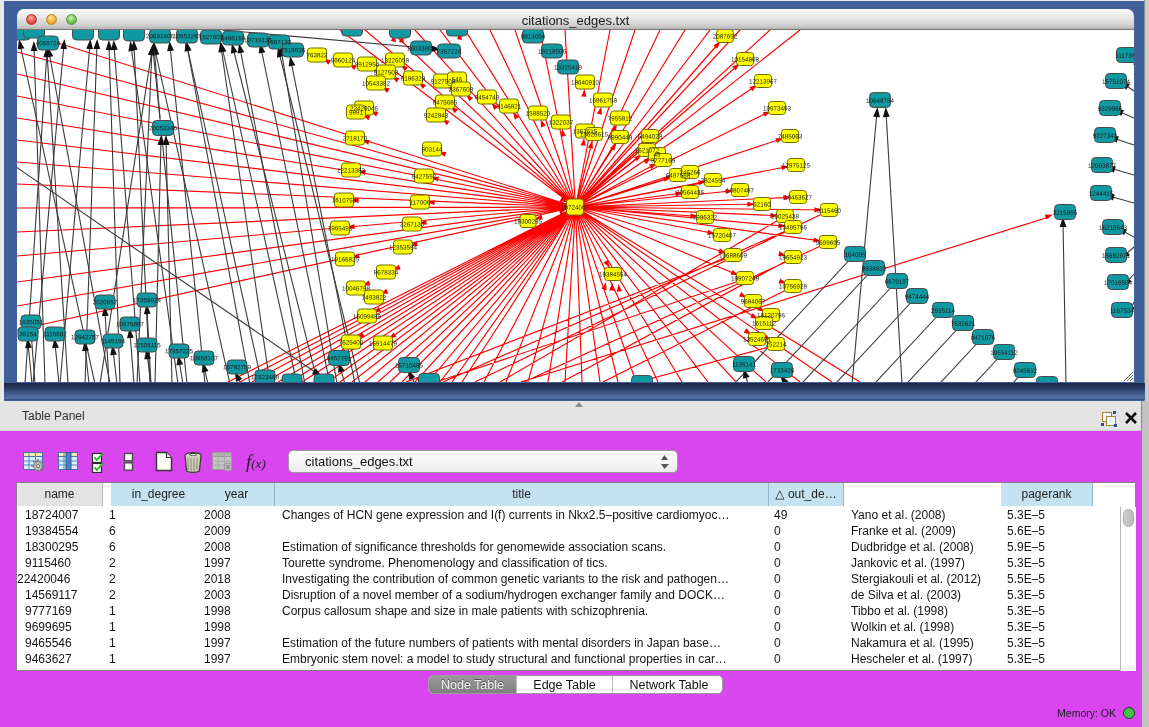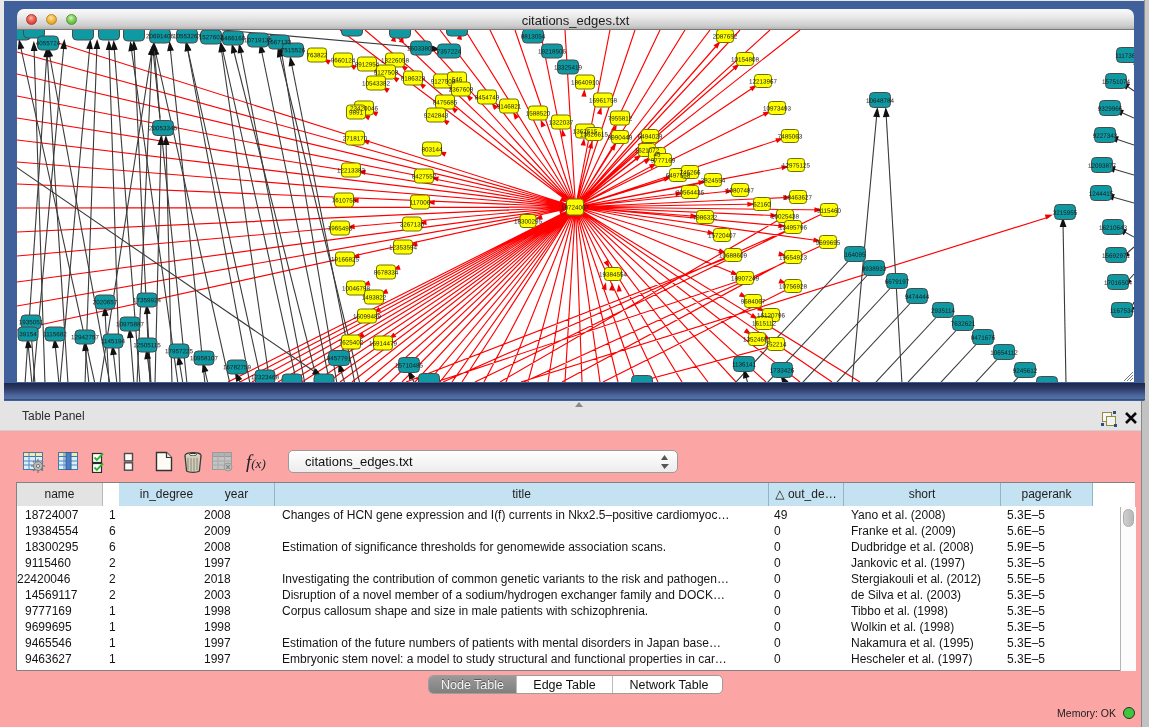--- a/index.html
+++ b/index.html
@@ -9,21 +9,21 @@
 #blue{left:4px;top:1px;width:1141px;height:400px;background:#40609b}
 #blueBot{left:4px;top:383px;width:1141px;height:17px;background:linear-gradient(#1d2848 0%,#2c3c66 35%,#4c689e 80%,#56719f 100%);border-bottom:1px solid #32508a}
 #grayR{left:1144px;top:0;width:5px;height:401px;background:#c9c9c9;border-left:1px solid #8e8e8e}
 #titlebar{left:17px;top:9px;width:1117px;height:21px;background:linear-gradient(#fafafa 0%,#e9e9e9 40%,#cecece 82%,#b5b5b5 100%);border-radius:7px 7px 0 0;border-bottom:1px solid #777}
 #title{left:0;top:4px;width:1117px;text-align:center;font-size:13px;color:#1c1c1c}
 .tl{width:11px;height:11px;border-radius:50%;top:5px}
 #tlr{left:9px;background:radial-gradient(circle at 4px 3px,#f9b8ae 0%,#ee6f61 35%,#d83e31 75%,#b5231a 100%);border:1px solid #ad3a32}
 #tly{left:29px;background:radial-gradient(circle at 4px 3px,#fbe6b0 0%,#f6c354 35%,#e59e22 75%,#c27e12 100%);border:1px solid #b98a28}
 #tlg{left:49px;background:radial-gradient(circle at 4px 3px,#d5f3c0 0%,#92d76c 35%,#5cb63a 75%,#3f9322 100%);border:1px solid #56953c}
 
-#panel{left:0;top:401px;width:1149px;height:326px;background:#fca5a5}
+#panel{left:0;top:401px;width:1149px;height:326px;background:#d946ef}
 #pHead{left:0;top:0;width:1141px;height:30px;background:#e4e4e4;border-bottom:1px solid #cfcfcf}
 #pTitle{left:22px;top:8px;font-size:12px;color:#2d2d2d}
 #grayRB{left:1141px;top:0;width:8px;height:326px;background:#c2c2c2;border-left:1px solid #888}
 #tblWrap{left:16px;top:81px;width:1119px;height:189px;background:#fff;border:1px solid #828282;border-right:none}
 .hdr{position:absolute;top:0;height:23px;background:#c5e2f2;border-right:1px solid #8fb6cc;font-size:12px;color:#1d1d1d;text-align:center;line-height:23px;overflow:hidden}
 .cell{position:absolute;font-size:12px;color:#141414;white-space:nowrap;overflow:hidden;line-height:16px}
 #vsb{left:1103px;top:24px;width:16px;height:164px;background:#fcfcfc;border-left:1px solid #b5b5b5}
 #vsbThumb{left:2px;top:2px;width:11px;height:18px;background:linear-gradient(90deg,#cfcfcf,#b8b8b8);border-radius:6px;border:1px solid #aaa}
 
 #tabs{left:428px;top:274px;width:295px;height:19px;border:1px solid #9d9d9d;border-radius:5px;background:#fff;font-size:12.5px;overflow:hidden}
@@ -623,25 +623,24 @@
     </svg>
     <div class="abs" style="left:246px;top:50px;font-family:'Liberation Serif',serif;font-style:italic;font-size:17px;color:#222"><span style="font-size:19px">f</span><span style="font-size:13px">(x)</span></div>
   <div class="abs" id="combo">citations_edges.txt
     <svg class="abs" style="right:8px;top:3px" width="9" height="16" viewBox="0 0 9 16">
       <path d="M4.5 1L8 6H1z" fill="#555"></path>
         <path d="M4.5 15L1 10h8z" fill="#555"></path>
     </svg>
   </div>
   <div class="abs" id="tblWrap">
     <div class="hdr" style="left:0px;width:86px;background:#e3e3e3;border-right:1px solid #b9b9b9;">name</div>
-      <div class="hdr" style="left:102px;width:96px;">in_degree</div>
+      <div class="hdr" style="left:94px;width:96px;">in_degree</div>
       <div class="hdr" style="left:182px;width:76px;">year</div>
       <div class="hdr" style="left:258px;width:494px;">title</div>
       <div class="hdr" style="left:752px;width:75px;">△ out_de…</div>
-      <div class="hdr" style="left:827px;width:157px;">short</div>
       <div class="hdr" style="left:984px;width:92px;">pagerank</div>
       <div class="cell" style="left:8px;top:24px">18724007</div>
       <div class="cell" style="left:92px;top:24px">1</div>
       <div class="cell" style="left:187px;top:24px">2008</div>
       <div class="cell" style="left:265px;top:24px">Changes of HCN gene expression and I(f) currents in Nkx2.5–positive cardiomyoc…</div>
       <div class="cell" style="left:757px;top:24px">49</div>
       <div class="cell" style="left:834px;top:24px">Yano et al. (2008)</div>
       <div class="cell" style="left:990px;top:24px">5.3E–5</div>
       <div class="cell" style="left:8px;top:40px">19384554</div>
       <div class="cell" style="left:92px;top:40px">6</div>
@@ -652,20 +651,21 @@
       <div class="cell" style="left:8px;top:56px">18300295</div>
       <div class="cell" style="left:92px;top:56px">6</div>
       <div class="cell" style="left:187px;top:56px">2008</div>
       <div class="cell" style="left:265px;top:56px">Estimation of significance thresholds for genomewide association scans.</div>
       <div class="cell" style="left:757px;top:56px">0</div>
       <div class="cell" style="left:834px;top:56px">Dudbridge et al. (2008)</div>
       <div class="cell" style="left:990px;top:56px">5.9E–5</div>
       <div class="cell" style="left:8px;top:72px">9115460</div>
       <div class="cell" style="left:92px;top:72px">2</div>
       <div class="cell" style="left:187px;top:72px">1997</div>
+      <div class="cell" style="left:265px;top:72px">Tourette syndrome. Phenomenology and classification of tics.</div>
       <div class="cell" style="left:757px;top:72px">0</div>
       <div class="cell" style="left:834px;top:72px">Jankovic et al. (1997)</div>
       <div class="cell" style="left:990px;top:72px">5.3E–5</div>
       <div class="cell" style="left:0;top:88px">22420046</div>
       <div class="cell" style="left:92px;top:88px">2</div>
       <div class="cell" style="left:187px;top:88px">2018</div>
       <div class="cell" style="left:265px;top:88px">Investigating the contribution of common genetic variants to the risk and pathogen…</div>
       <div class="cell" style="left:757px;top:88px">0</div>
       <div class="cell" style="left:834px;top:88px">Stergiakouli et al. (2012)</div>
       <div class="cell" style="left:990px;top:88px">5.5E–5</div>

